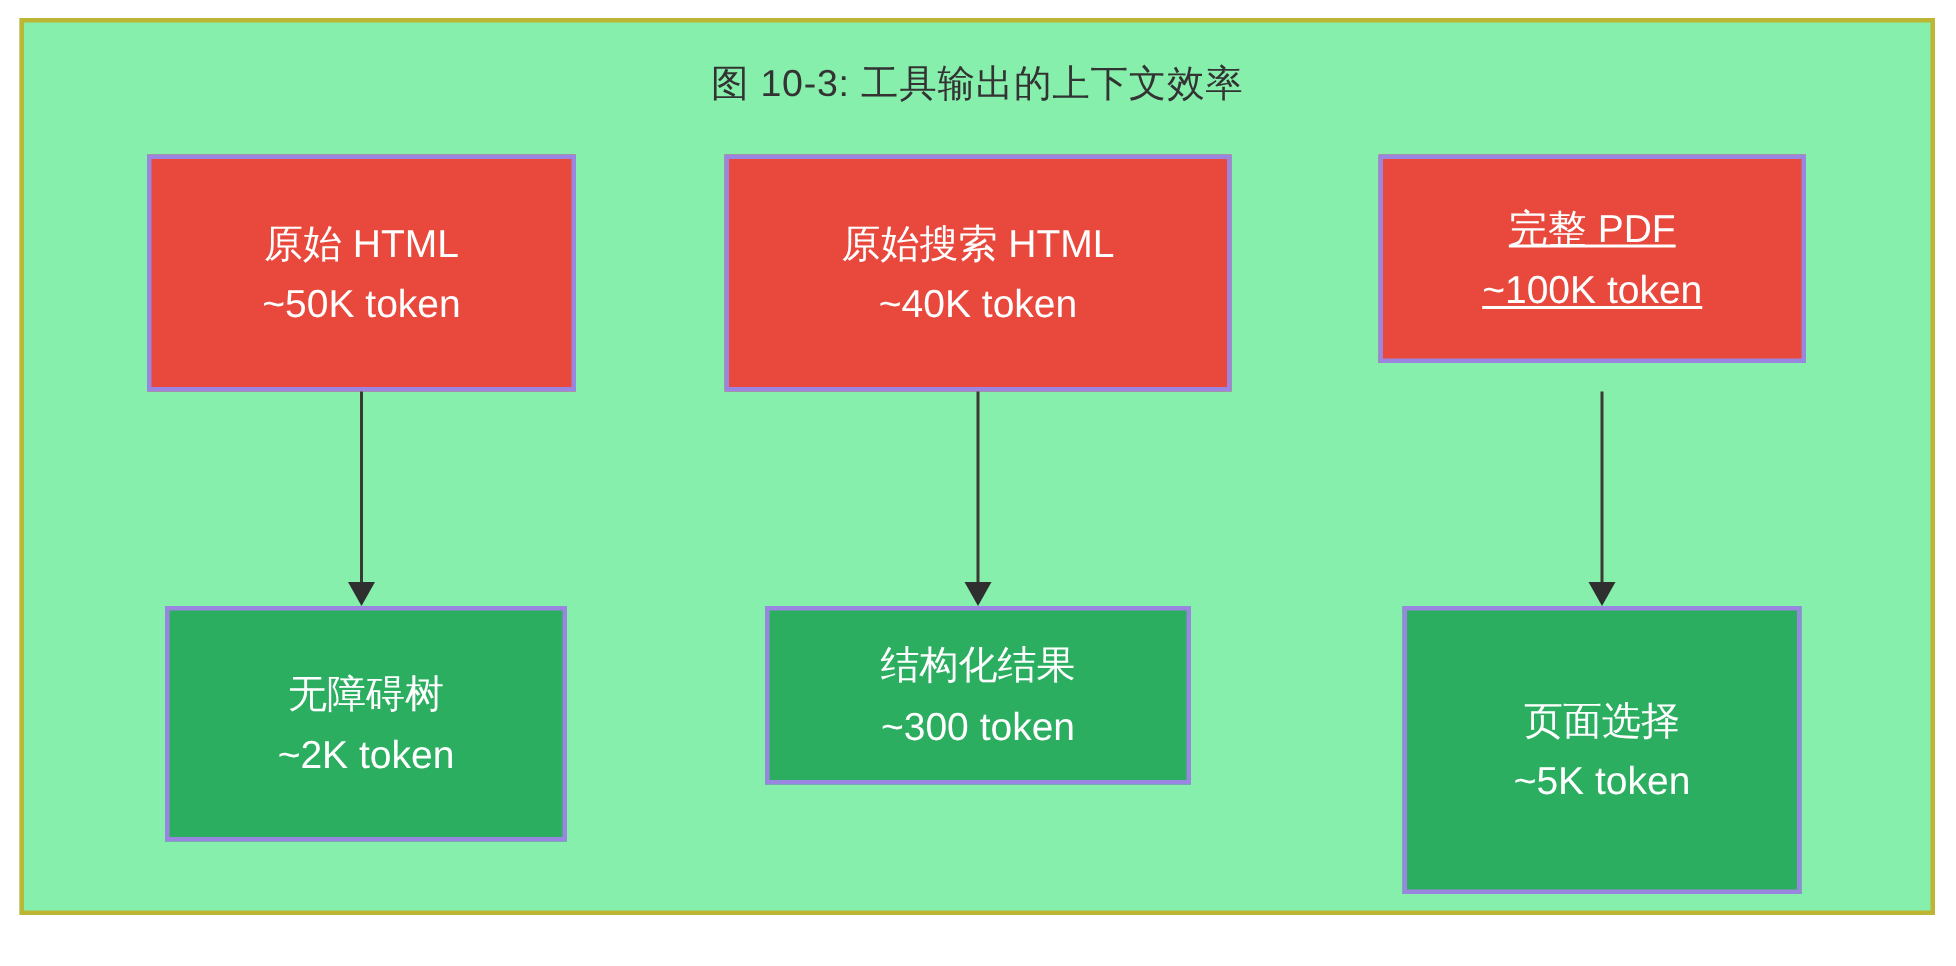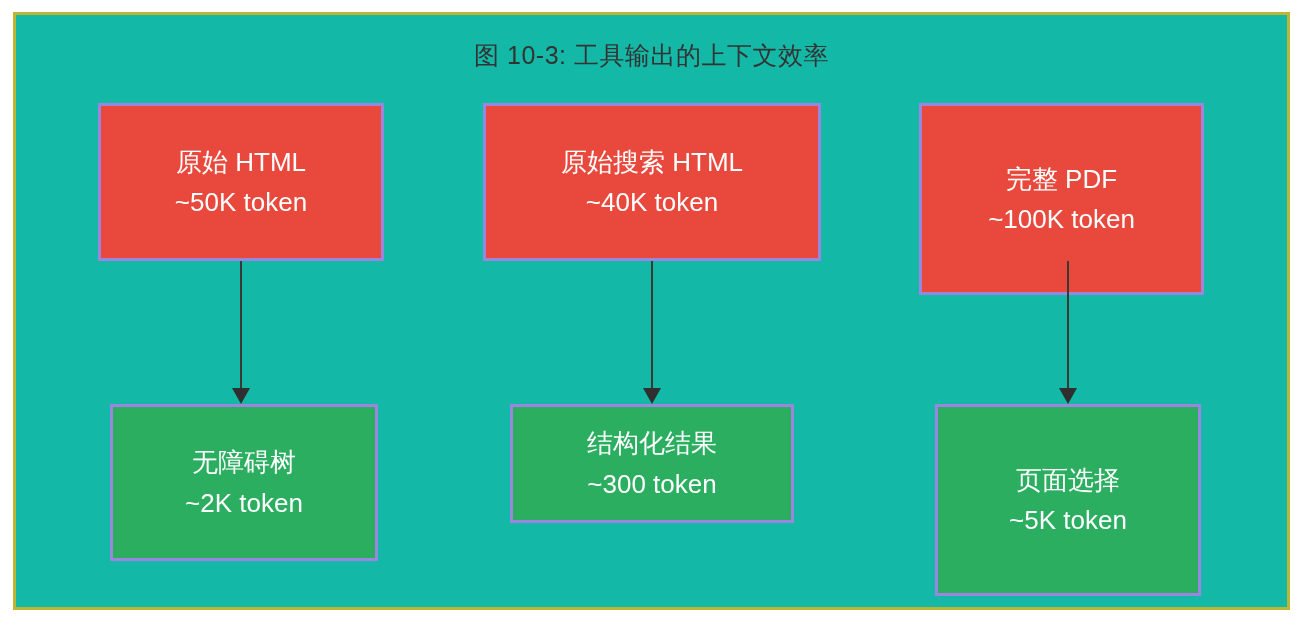--- a/index.html
+++ b/index.html
@@ -14,21 +14,21 @@
     overflow: hidden;
   }
 
   .figure-frame {
     position: absolute;
     left: 13px;
     top: 12px;
     width: 1277px;
     height: 598px;
     box-sizing: border-box;
-    background: #14b8a6;
+    background: #86efac;
     border: 3px solid #bdb534;
   }
 
   .figure-title {
     position: absolute;
     left: 0;
     top: 24px;
     width: 100%;
     text-align: center;
     font-size: 25px;
@@ -55,21 +55,21 @@
     display: block;
     white-space: nowrap;
   }
 
   .node.source { background: #e8493c; }
   .node.result { background: #2bae60; }
 
   
   .col1.source { left: 82px;  top: 88px;  width: 286px; height: 158px; }
   .col2.source { left: 467px; top: 88px;  width: 338px; height: 158px; }
-  .col3.source { left: 903px; top: 88px;  width: 285px; height: 192px; }
+  .col3.source { left: 903px; top: 88px;  width: 285px; height: 139px; text-decoration: underline; }
 
   .col1.result { left: 94px;  top: 389px; width: 268px; height: 157px; }
   .col2.result { left: 494px; top: 389px; width: 284px; height: 119px; }
   .col3.result { left: 919px; top: 389px; width: 266px; height: 192px; }
 
   
   .arrow {
     position: absolute;
     width: 20px;
   }

